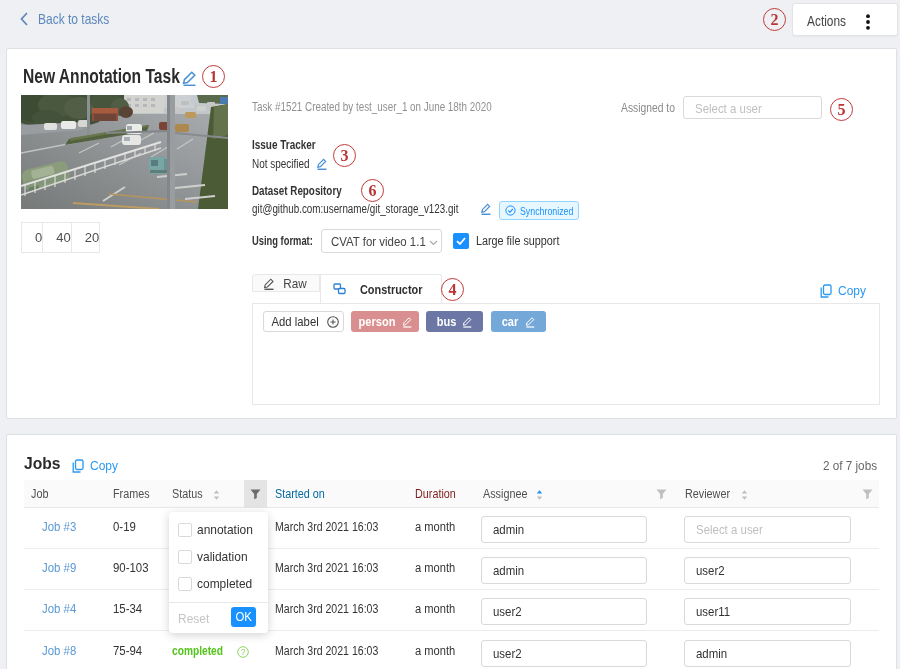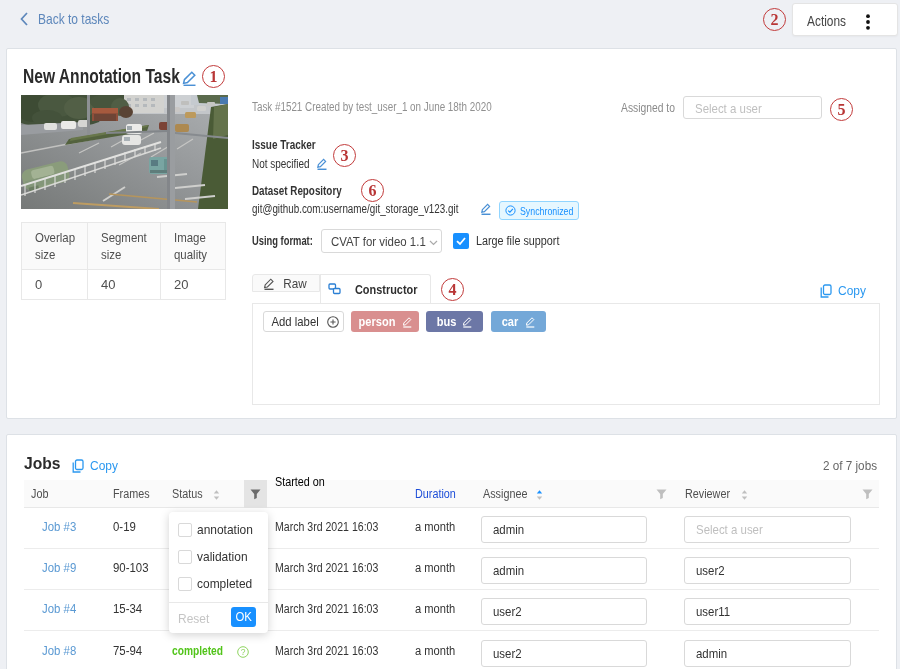--- a/index.html
+++ b/index.html
@@ -178,25 +178,20 @@
 
   <rect x="66" y="0" width="3" height="40" fill="#8d9093"></rect>
   <line x1="85" y1="38" x2="147" y2="36" stroke="#82868a" stroke-width="2.2"></line>
   <line x1="154" y1="38" x2="207" y2="43" stroke="#878b8f" stroke-width="2"></line>
   <rect x="146" y="0" width="8" height="114" fill="#9a9da0"></rect>
   <rect x="146" y="0" width="3" height="114" fill="#83868a"></rect>
 </svg>
 
 <table style="position:absolute;left:21px;top:222px;border-collapse:collapse;font-size:13px;color:#4f4f4f;">
   <tbody>
-      <tr>
-    <td style="border:1px solid #e8e8e8;width:66px;height:47px;padding:4px 2px 4px 13px;background:#fafafa;vertical-align:middle;line-height:17px;"><span class="tx">Overlap<br>size</span></td>
-    <td style="border:1px solid #e8e8e8;width:73px;padding:4px 2px 4px 13px;background:#fafafa;vertical-align:middle;line-height:17px;"><span class="tx">Segment<br>size</span></td>
-    <td style="border:1px solid #e8e8e8;width:65px;padding:4px 2px 4px 13px;background:#fafafa;vertical-align:middle;line-height:17px;"><span class="tx">Image<br>quality</span></td>
-  </tr>
   <tr>
     <td style="border:1px solid #e8e8e8;height:30px;padding-left:13px;">0</td>
     <td style="border:1px solid #e8e8e8;padding-left:13px;">40</td>
     <td style="border:1px solid #e8e8e8;padding-left:13px;">20</td>
   </tr>
 </tbody>
   </table>
 
 <div class="abs f13" style="left:252px;top:100px;color:#909090;"><span class="tx" style="transform:scaleX(0.82);">Task #1521 Created by test_user_1 on June 18th 2020</span></div>
 
@@ -243,21 +238,21 @@
 </div>
 <div class="cnum" style="left:830px;top:98px;">5</div>
 
 <div class="abs" style="left:252px;top:274px;width:68px;height:18px;background:#fafafa;border:1px solid #e8e8e8;border-radius:3px 0 0 0;display:flex;align-items:center;justify-content:center;">
   <svg width="12" height="13" viewBox="0 0 12 13">
     <path d="M2.2 7.8 L7.8 2.2 L10 4.4 L4.4 10 L1.6 10.6 Z" fill="none" stroke="#555" stroke-width="1.1"></path>
     <path d="M1.5 12.3 H10.5" stroke="#555" stroke-width="1.4"></path>
   </svg>
   <span class="txc" style="margin-left:7px;font-size:13px;color:#444;transform:scaleX(0.9);">Raw</span>
 </div>
-<div class="abs" style="left:320px;top:274px;width:111px;height:30px;background:#fff;border:1px solid #e8e8e8;border-bottom:none;border-radius:0 3px 0 0;display:flex;align-items:center;justify-content:center;">
+<div class="abs" style="left:320px;top:274px;width:122px;height:30px;background:#fff;border:1px solid #e8e8e8;border-bottom:none;border-radius:0 3px 0 0;display:flex;align-items:center;justify-content:center;">
   <svg width="14" height="13" viewBox="0 0 14 13">
     <rect x="1" y="1" width="6.5" height="5" rx="1" fill="none" stroke="#2a7fd4" stroke-width="1.3"></rect>
     <rect x="5.5" y="5.5" width="6.5" height="5" rx="1" fill="#fff" stroke="#2a7fd4" stroke-width="1.3"></rect>
   </svg>
   <span class="txc" style="margin-left:7px;font-size:13px;color:#2f2f2f;font-weight:600;transform:scaleX(0.84);">Constructor</span>
 </div>
 <div class="cnum" style="left:441px;top:278px;">4</div>
 
 <div class="abs" style="left:820px;top:283px;display:flex;align-items:center;color:#2b98f0;">
   <svg width="12" height="14" viewBox="0 0 12 14">
@@ -314,22 +309,22 @@
 <div class="abs f13" style="left:113px;top:487px;color:#4f4f4f;"><span class="tx" style="transform:scaleX(0.9);">Frames</span></div>
 <div class="abs f13" style="left:172px;top:487px;color:#4f4f4f;"><span class="tx" style="transform:scaleX(0.9);">Status</span></div>
 <svg class="abs" style="left:213px;top:490px;" width="7" height="10" viewBox="0 0 7 10">
   <path d="M3.5 0.3 L6.2 3.6 H0.8 Z" fill="#bfbfbf"></path>
     <path d="M3.5 9.7 L0.8 6.4 H6.2 Z" fill="#bfbfbf"></path>
 </svg>
 <div class="abs" style="left:244px;top:480px;width:23px;height:28px;background:#e4e4e4;"></div>
 <svg class="abs" style="left:250px;top:489px;" width="11" height="11" viewBox="0 0 11 11">
     <path d="M0.5 0.5 H10.5 L6.8 5 V9 L4.2 10.3 V5 Z" fill="#6b6b6b"></path>
   </svg>
-<div class="abs f13" style="left:275px;top:475px;color:#000000;"><span class="tx" style="transform:scaleX(0.9);">Started on</span></div>
-<div class="abs f13" style="left:415px;top:487px;color:#1d4ed8;text-align:center;"><span class="tx" style="transform:scaleX(0.9);">Duration</span></div>
+<div class="abs f13" style="left:275px;top:487px;color:#0369a1;"><span class="tx" style="transform:scaleX(0.9);">Started on</span></div>
+<div class="abs f13" style="left:415px;top:487px;color:#7f1d1d;text-align:center;"><span class="tx" style="transform:scaleX(0.9);">Duration</span></div>
 <div class="abs f13" style="left:483px;top:487px;color:#4f4f4f;"><span class="tx" style="transform:scaleX(0.9);">Assignee</span></div>
 <svg class="abs" style="left:536px;top:490px;" width="7" height="10" viewBox="0 0 7 10">
   <path d="M3.5 0.3 L6.2 3.6 H0.8 Z" fill="#1890ff"></path>
     <path d="M3.5 9.7 L0.8 6.4 H6.2 Z" fill="#bfbfbf"></path>
 </svg>
 <svg class="abs" style="left:656px;top:489px;" width="11" height="11" viewBox="0 0 11 11">
     <path d="M0.5 0.5 H10.5 L6.8 5 V9 L4.2 10.3 V5 Z" fill="#bfbfbf"></path>
   </svg>
 <div class="abs f13" style="left:685px;top:487px;color:#4f4f4f;"><span class="tx" style="transform:scaleX(0.9);">Reviewer</span></div>
 <svg class="abs" style="left:741px;top:490px;" width="7" height="10" viewBox="0 0 7 10">

